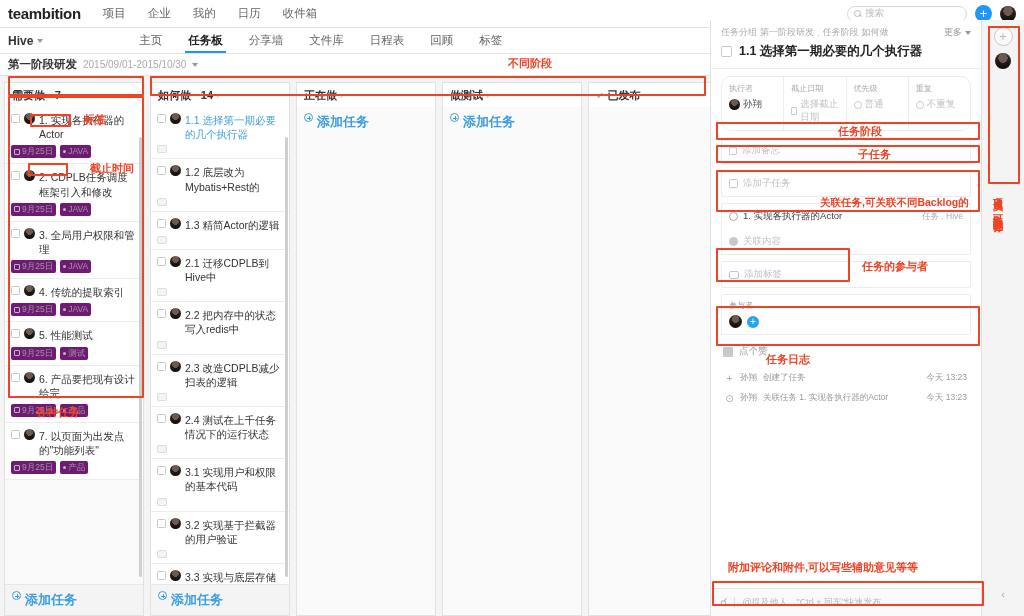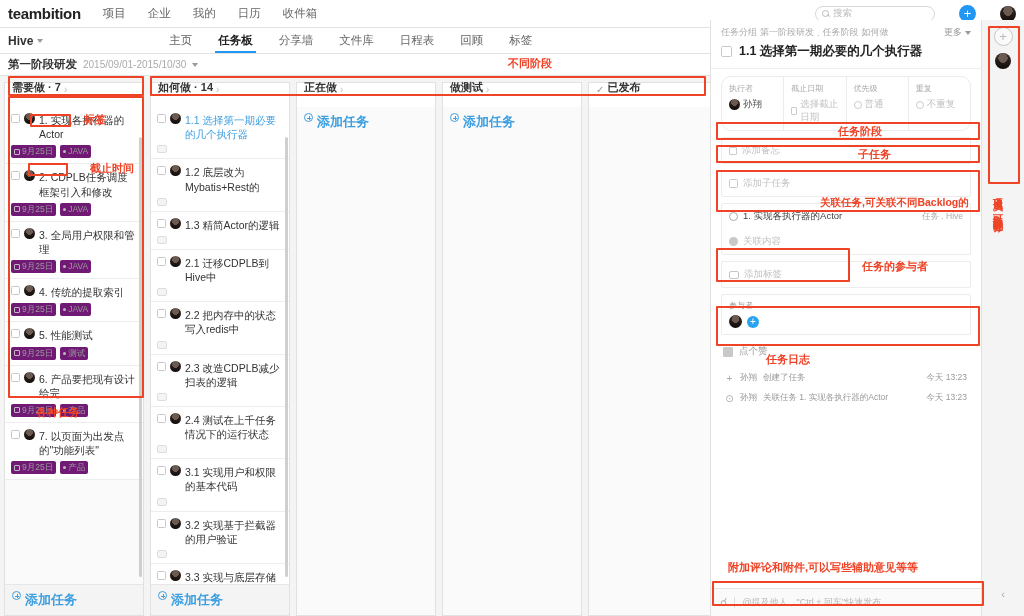--- a/index.html
+++ b/index.html
@@ -13,21 +13,21 @@
   .app { width:1024px; height:616px; position:relative; background:#f4f4f4; }
 
   
   .topbar {
     height:28px; background:#fff; border-bottom:1px solid #e3e3e3;
     display:flex; align-items:center; padding:0 8px; position:relative;
   }
   .logo { font-size:15px; font-weight:bold; letter-spacing:-0.3px; color:#222; margin-right:22px; }
   .topnav { display:flex; align-items:center; gap:22px; }
   .topnav a { color:#666; font-size:11.5px; text-decoration:none; }
-  .top-right { margin-left:auto; display:flex; align-items:center; gap:24px; }
+  .top-right { margin-left:auto; display:flex; align-items:center; gap:8px; }
   .searchbox {
     width:120px; height:16px; border:1px solid #d8d8d8; border-radius:9px;
     display:flex; align-items:center; padding:0 6px; gap:4px; background:#fff;
   }
   .searchbox .ph { color:#bbb; font-size:9.5px; }
   .mag { width:7px;height:7px;border:1px solid #bbb;border-radius:50%; position:relative; }
   .mag:after{content:"";position:absolute;width:3px;height:1px;background:#bbb;transform:rotate(45deg);right:-2px;bottom:0;}
   .plus-btn {
     width:17px;height:17px;border-radius:50%;background:#2196f3;color:#fff;
     display:flex;align-items:center;justify-content:center;font-size:13px;line-height:1;
@@ -36,21 +36,21 @@
       radial-gradient(circle at 50% 32%, #6a5a52 0 34%, transparent 35%),
       linear-gradient(#3a2c26,#120d0b);
       display:inline-block; flex:none; }
   .av16{width:16px;height:16px;}
   .av13{width:13px;height:13px;}
   .av11{width:11px;height:11px;}
 
   
   .projbar {
     height:26px; background:#fff; border-bottom:1px solid #e3e3e3;
-    display:flex; align-items:center; padding:0 8px; position:relative;gap:30px;
+    display:flex; align-items:center; padding:0 8px; position:relative;
   }
   .projname { font-size:12px; font-weight:bold; color:#333; display:flex; align-items:center; gap:4px; }
   .caret { border-left:3.5px solid transparent;border-right:3.5px solid transparent;border-top:4px solid #999; display:inline-block; }
   .projtabs { display:flex; align-items:center; gap:26px; margin-left:96px; height:100%; }
   .projtabs .tab { font-size:11.5px; color:#666; height:100%; display:flex; align-items:center; position:relative; }
   .projtabs .tab.active { color:#222; font-weight:bold; }
   .projtabs .tab.active:after {
     content:""; position:absolute; left:-3px; right:-3px; bottom:0; height:2px; background:#2196f3;
   }
 
@@ -63,21 +63,21 @@
   .stage-date { font-size:10px; color:#aaa; }
 
   
   .board {
     position:absolute; left:0; top:76px; right:314px; bottom:0;
     display:flex; gap:6px; padding:6px 4px 0 4px; background:#f4f4f4;
   }
   .col { width:140px; flex:none; display:flex; flex-direction:column; position:relative; }
   .col-head {
     height:20px; background:#fff; border:1px solid #e1e1e1; border-bottom:none;
-    display:flex; align-items:flex-end; padding:12px 7px; gap:3px;
+    display:flex; align-items:center; padding:12px 7px; gap:3px;
     font-size:11px; font-weight:bold; color:#333;
   }
   .col-head .arrow { color:#bbb; font-size:10px; font-weight:normal; }
   .col-head .check { color:#999; font-size:10px; }
   .col-body {
     flex:1; background:#fafafa; border:1px solid #e1e1e1; border-top:none;
     overflow:hidden; position:relative;
   }
   .card {
     background:#fff; border-bottom:1px solid #ededed; padding:6px 6px 5px 6px;

